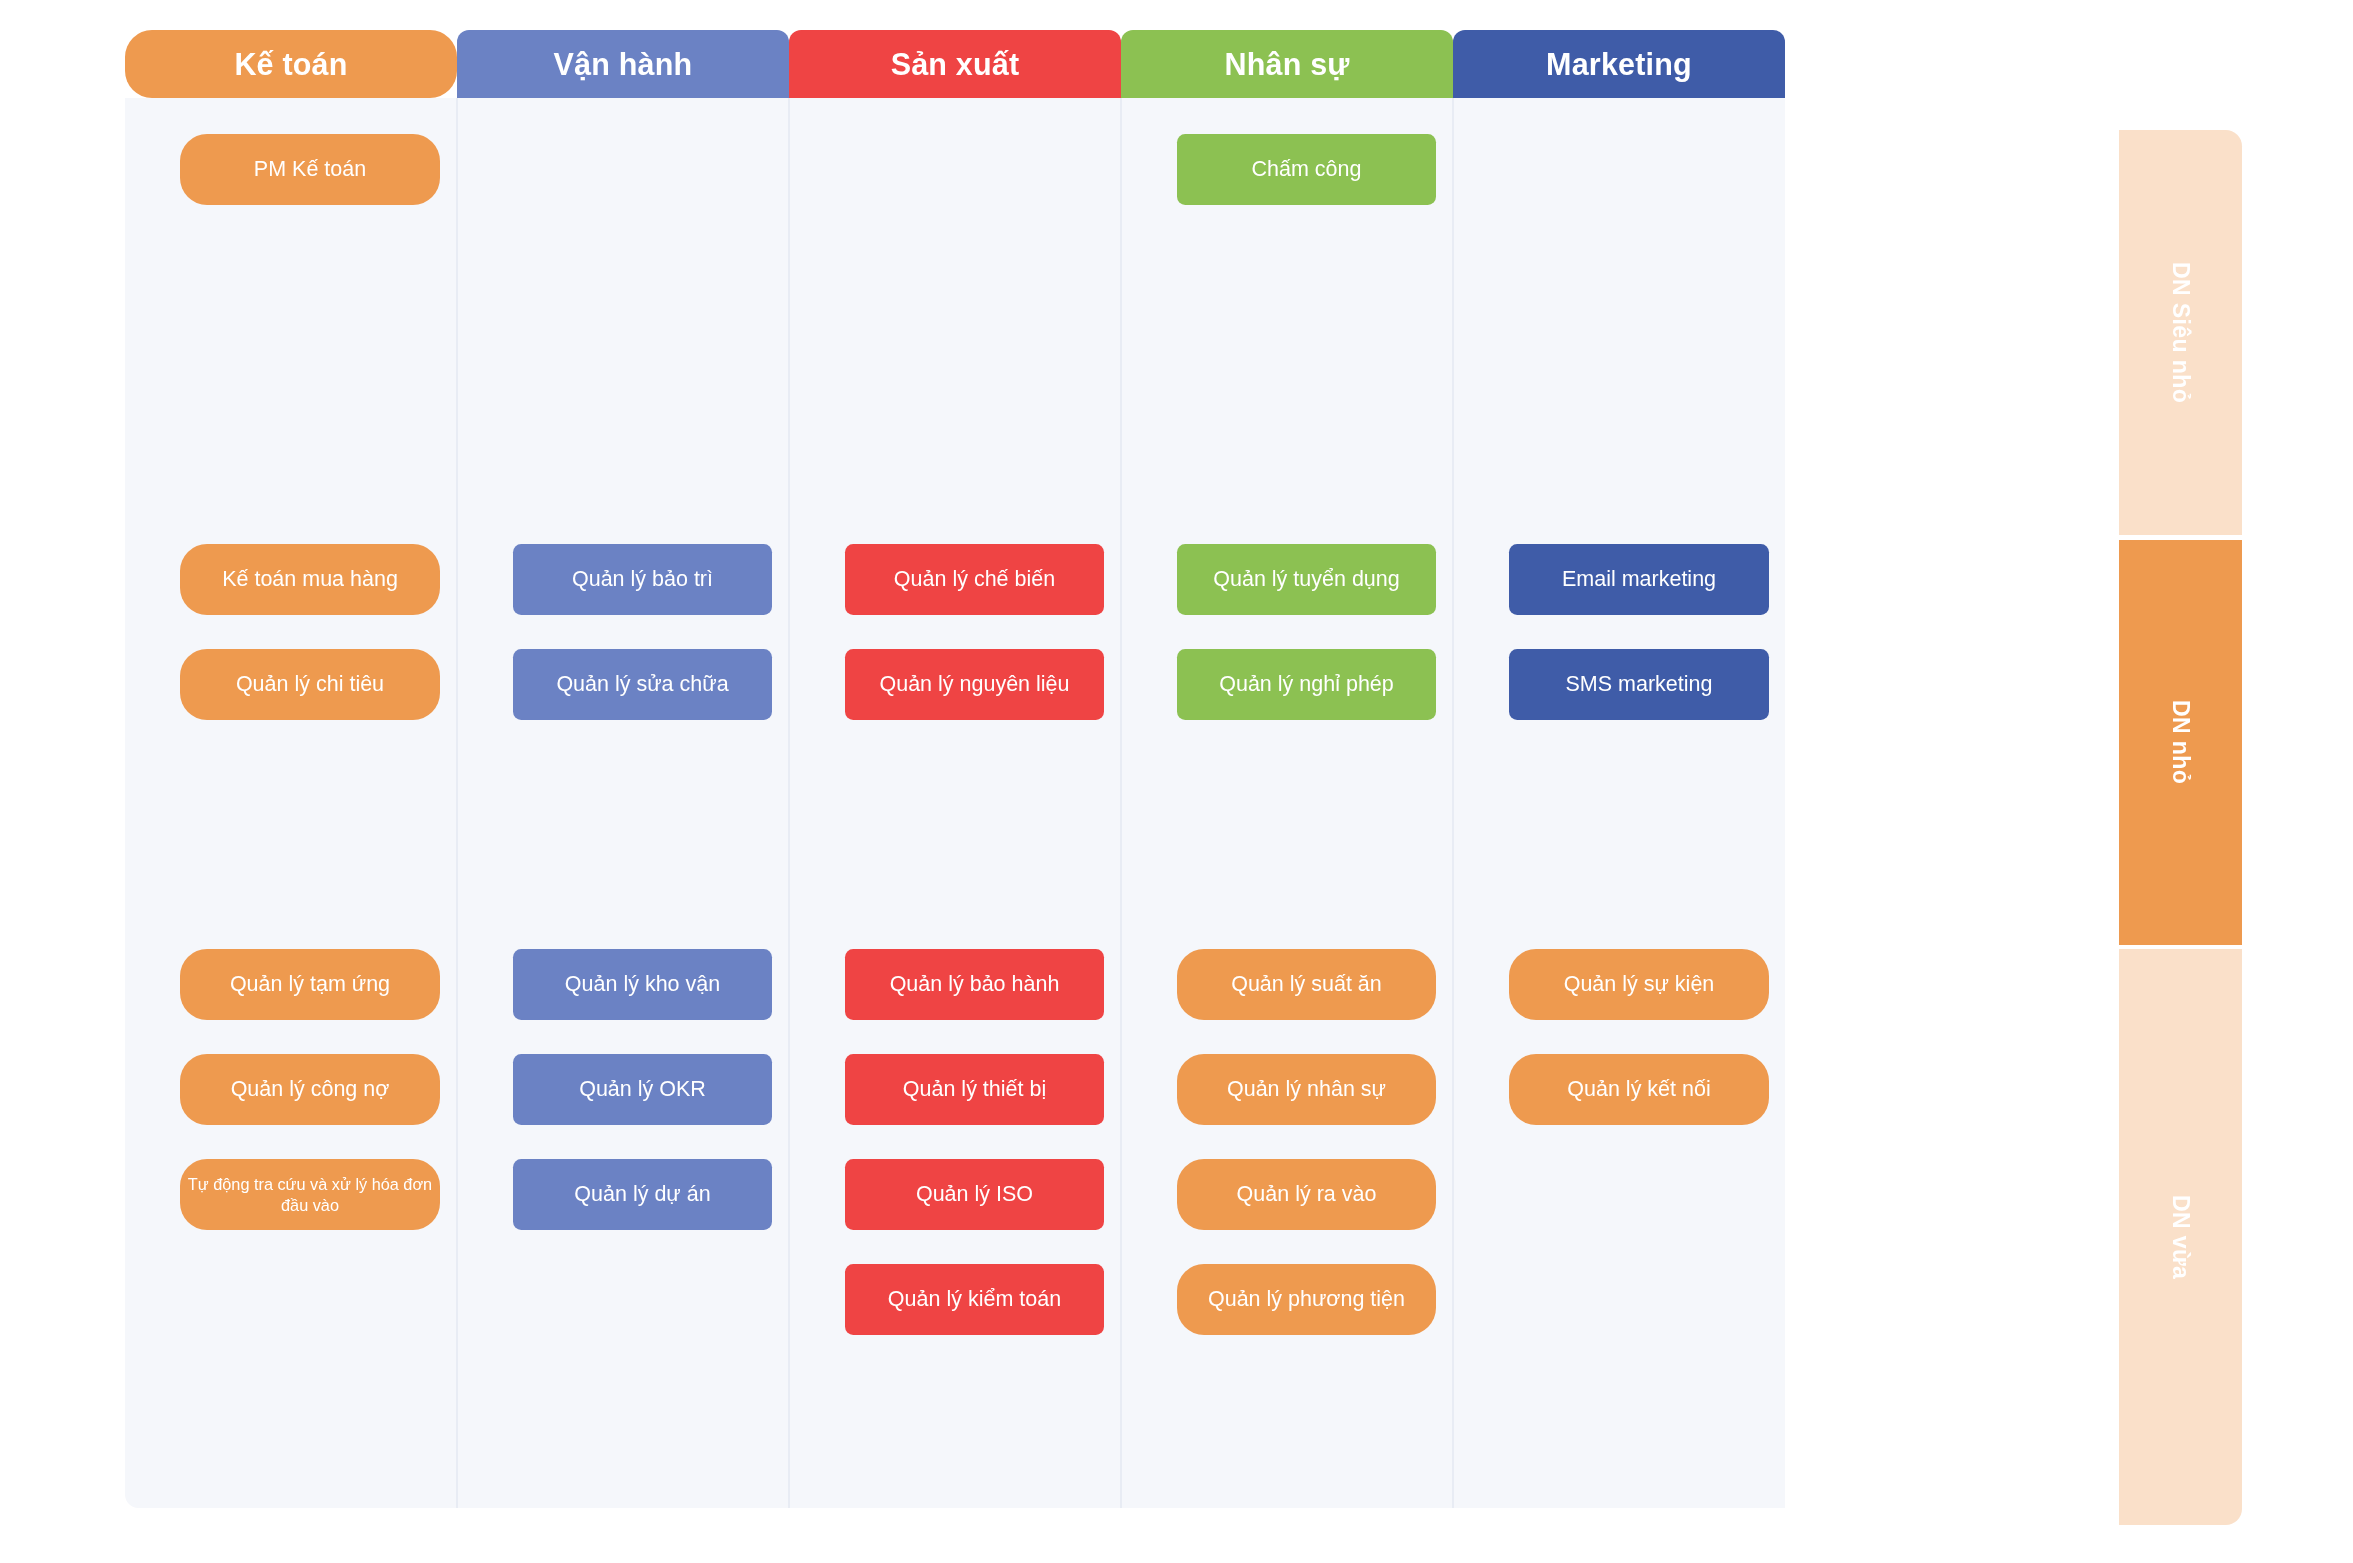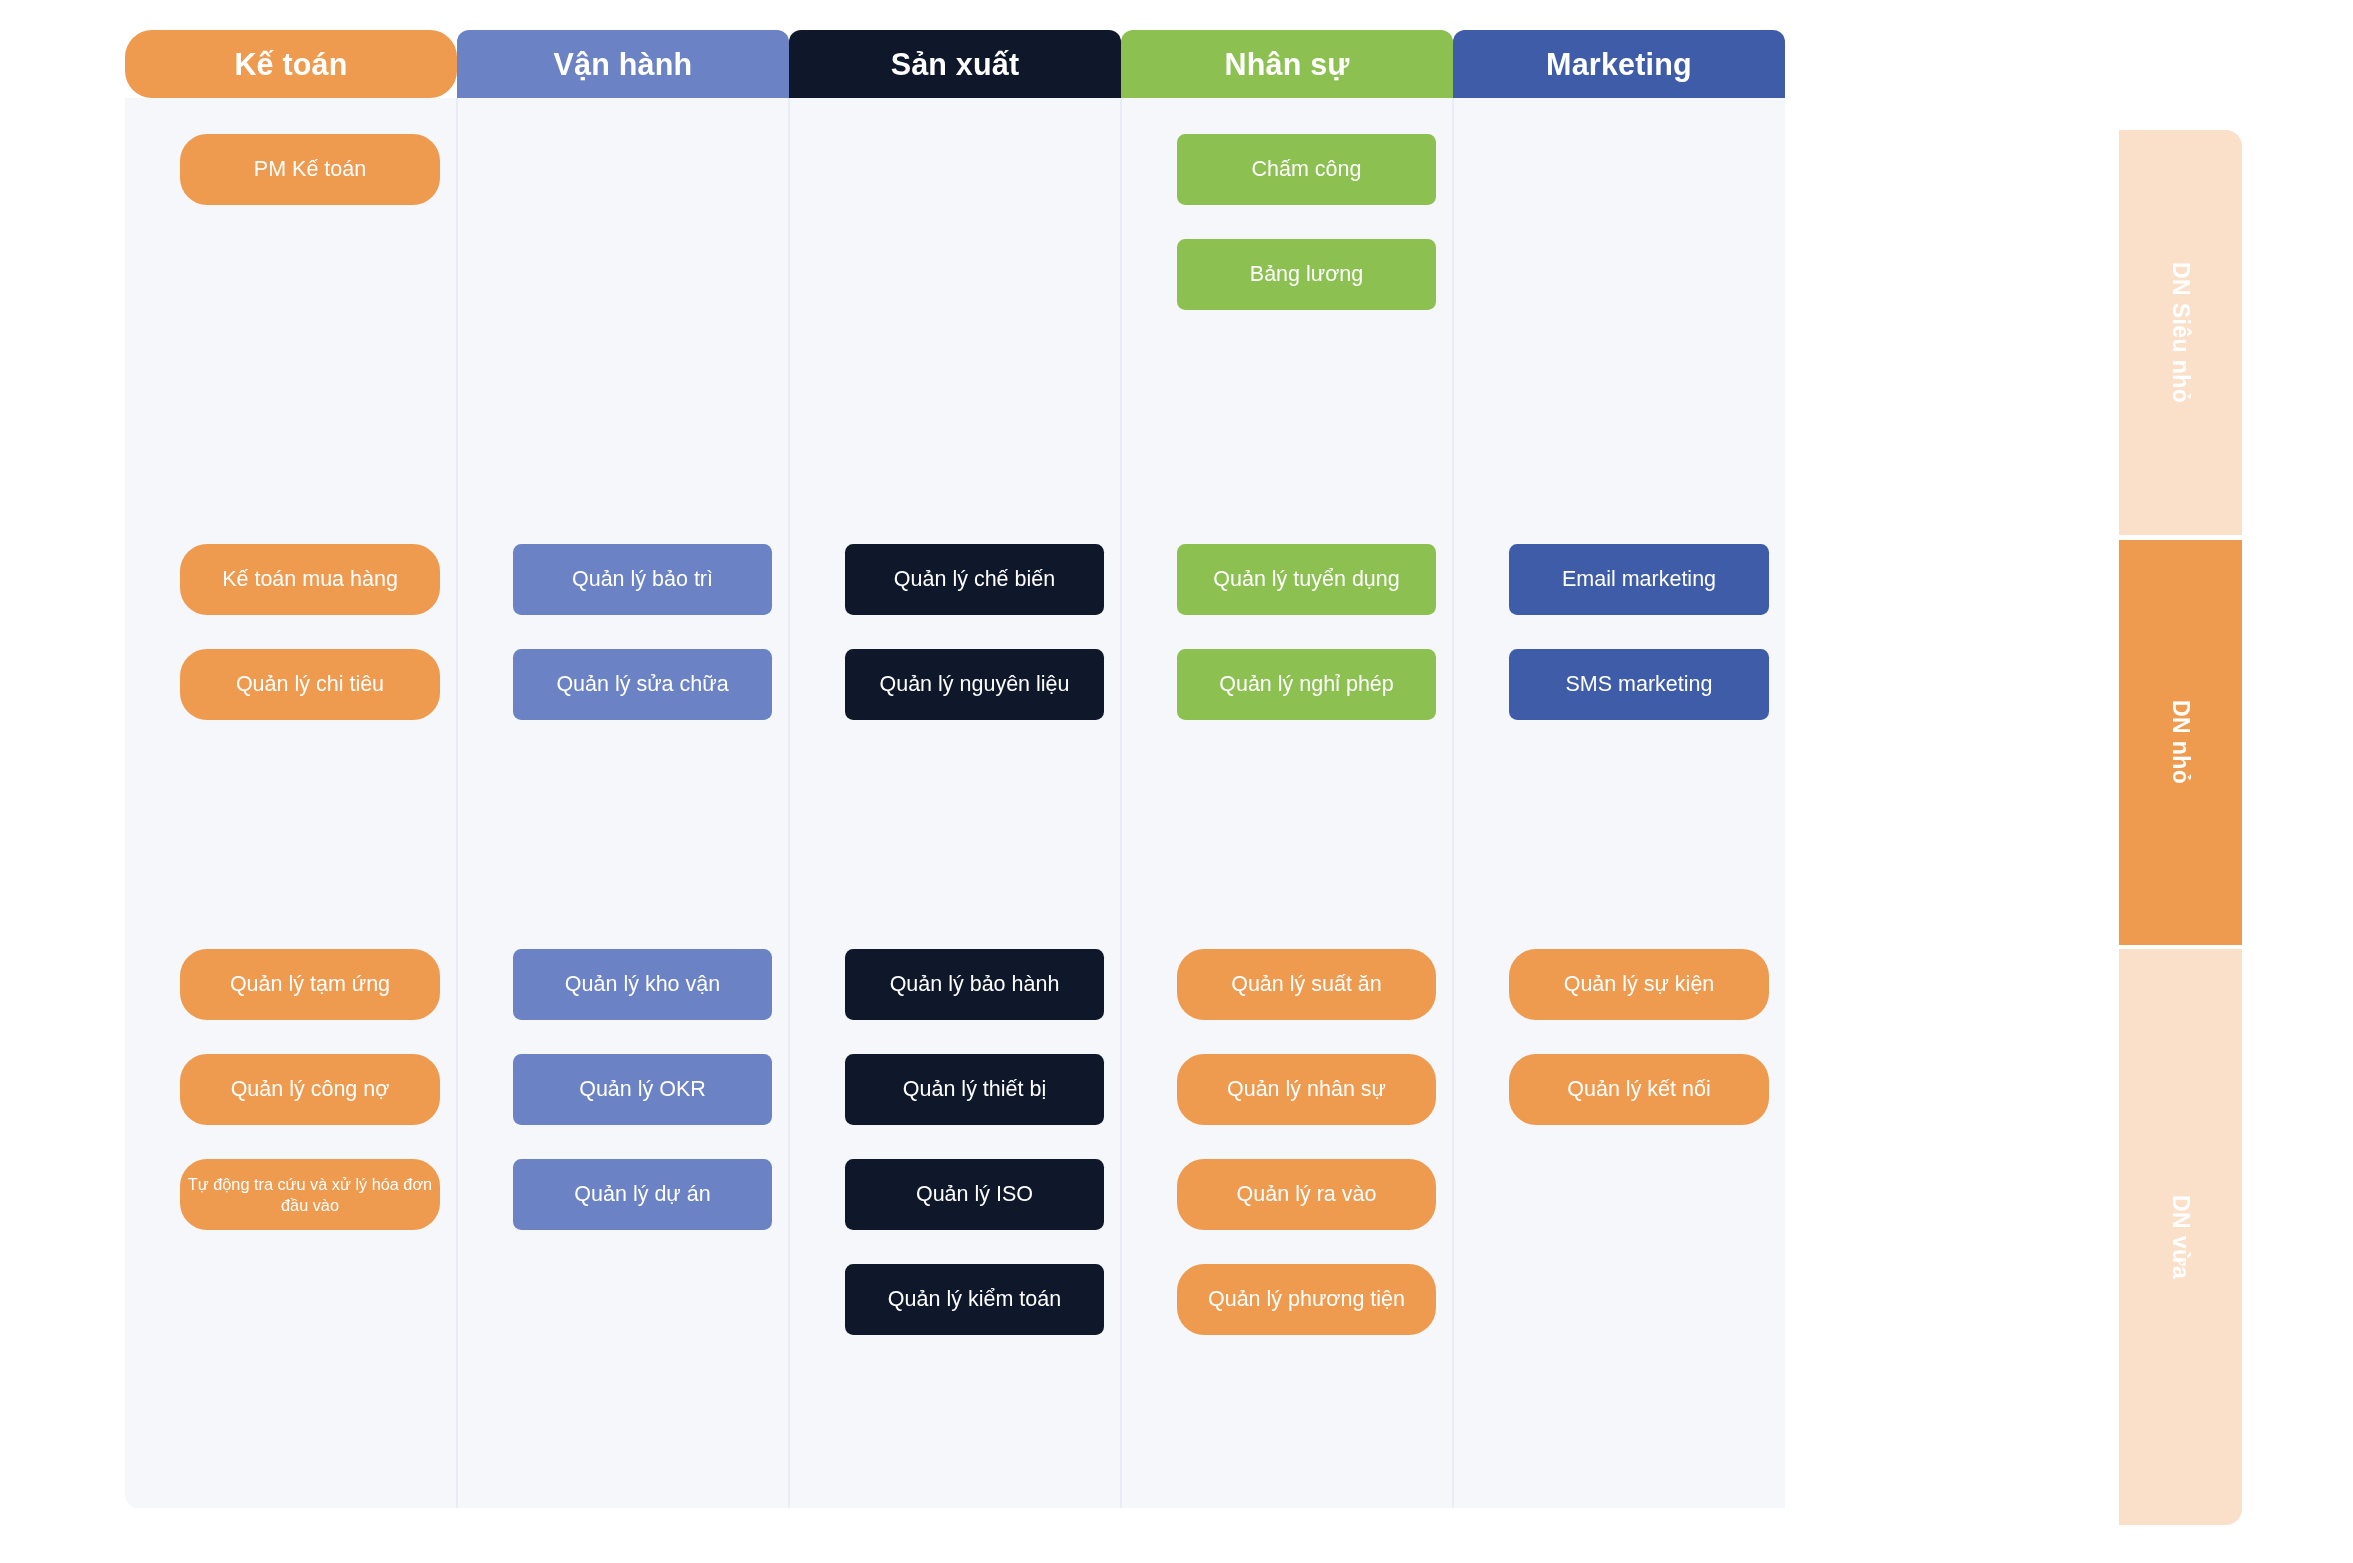--- a/index.html
+++ b/index.html
@@ -56,21 +56,21 @@
     color:#ffffff;font-size:21.5px;line-height:1.15;padding:0 7.4px;
     box-sizing:border-box;
     margin-left:39px;
   }
   .chip.small{font-size:16.3px;line-height:1.25;}
 
   
   .c-orange{background:#EE9A4F;border-radius:27px;}
   .c-blue  {background:#6B82C4;}
   .c-purple{background:#8267AD;}
-  .c-cyan  {background:#0f172a;}
+  .c-cyan  {background:#ef4444;}
   .c-green {background:#8CC152;}
   .c-navy  {background:#3F5CA8;}
 </style>
 </head>
 <body>
 
 <div class="board">
 
   <div class="cols">
       <div class="col">
@@ -119,21 +119,20 @@
             <div class="chip c-cyan">Quản lý ISO</div>
             <div class="chip c-cyan">Quản lý kiểm toán</div>
           </div>
         </div>
       </div>
       <div class="col">
         <div class="col-head c-green">Nhân sự</div>
         <div class="col-body">
           <div class="band band-1">
             <div class="chip c-green">Chấm công</div>
-            <div class="chip c-green">Bảng lương</div>
           </div>
           <div class="band band-2">
             <div class="chip c-green">Quản lý tuyển dụng</div>
             <div class="chip c-green">Quản lý nghỉ phép</div>
           </div>
           <div class="band band-3">
             <div class="chip c-orange">Quản lý suất ăn</div>
             <div class="chip c-orange">Quản lý nhân sự</div>
             <div class="chip c-orange">Quản lý ra vào</div>
             <div class="chip c-orange">Quản lý phương tiện</div>

